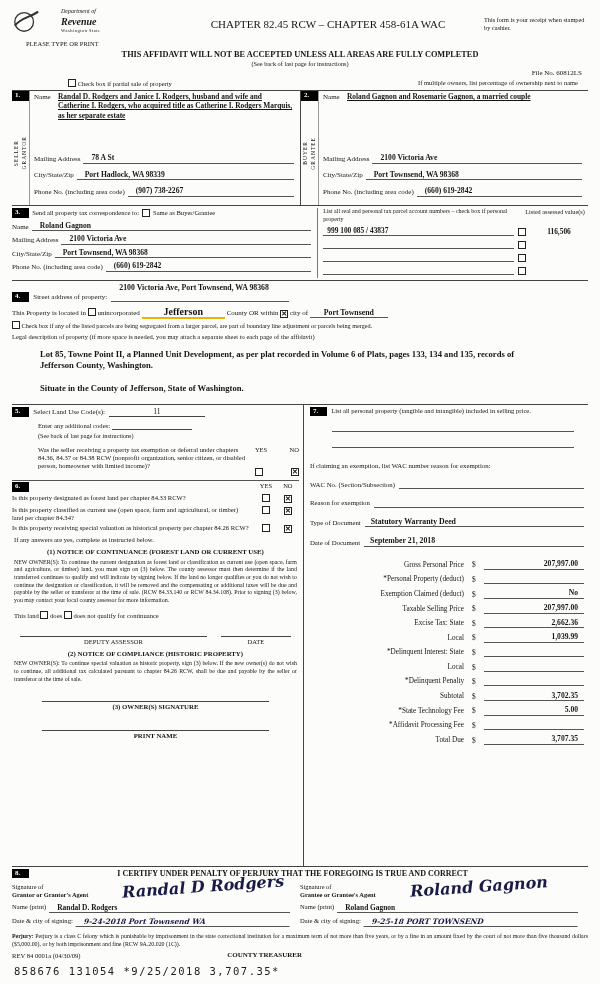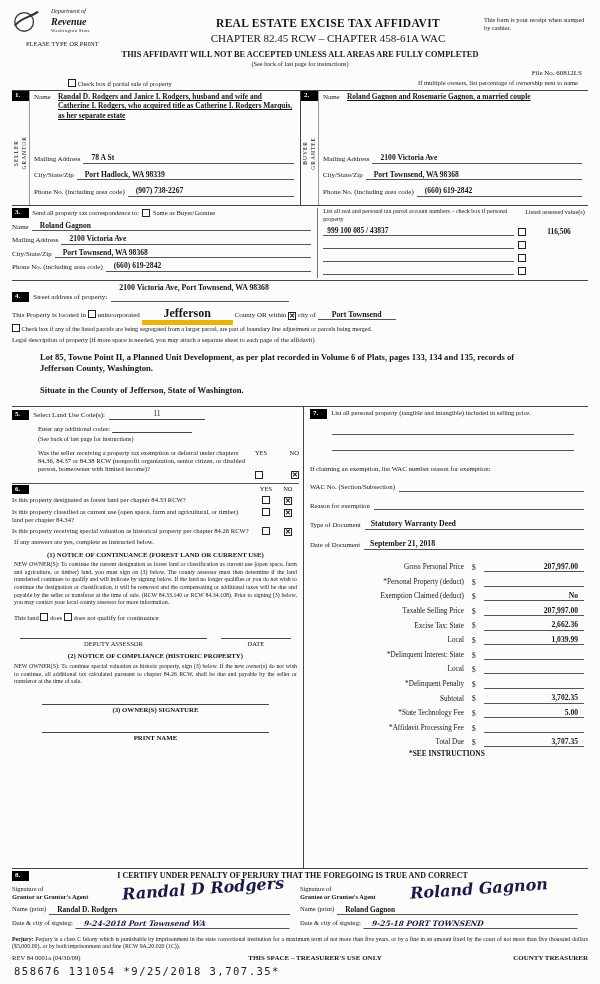--- a/index.html
+++ b/index.html
@@ -4,21 +4,21 @@
 <style>
   *{box-sizing:border-box;margin:0;padding:0}
   html,body{background:#ffffff}
   .page{width:600px;height:984px;margin:0 auto;background:#fcfcfa;color:#151515;
         font-family:"Liberation Serif",serif;font-size:7px;line-height:1.25;
         position:relative;overflow:hidden;padding:8px 12px 0 12px}
   .bold{font-weight:bold}
   
   .hdr{display:flex;align-items:flex-start}
   .hdr-left{width:160px}
-  .logo-row{display:flex;align-items:center;gap:11px}
+  .logo-row{display:flex;align-items:center;gap:21px}
   .logo-txt .lt1{font-size:6px;font-style:italic}
   .logo-txt .lt2{font-size:10px;font-weight:bold;font-style:italic}
   .logo-txt .lt3{font-size:4.5px;letter-spacing:.5px}
   .please{font-size:6.5px;margin:6px 0 0 14px}
   .hdr-mid{flex:1;text-align:center;padding-top:8px}
   .title{font-size:11.5px;font-weight:bold;letter-spacing:.3px}
   .chapter{font-size:11px;margin-top:2px}
   .hdr-right{width:104px;font-size:6.3px;padding-top:8px}
   .warning{text-align:center;font-weight:bold;font-size:8.3px;margin-top:2px}
   .seeback{text-align:center;font-size:6.3px}
@@ -54,21 +54,21 @@
   .parhdr .ph2{width:66px;text-align:center;font-size:6.2px}
   .parrow{display:flex;align-items:flex-end;margin:3px 0;height:10px}
   .pnum{flex:1;border-bottom:1px solid #555;font-weight:bold;font-size:7.4px;text-align:left;padding-left:4px}
   .pchk{margin:0 4px}
   .pval{width:58px;text-align:center;font-weight:bold;font-size:7.4px}
   
   .sec4{border-bottom:1px solid #444;padding:2px 0 4px 0}
   .s4row1{display:flex;align-items:flex-end;gap:4px}
   .street{font-weight:bold;font-size:7.8px;border-bottom:1px solid #555;padding:0 20px 8px 8px}
   .locrow{margin-top:4px;font-size:7px}
-  .cnty{font-weight:bold;font-size:12px;border-bottom:5px solid #eab308;padding:0 22px}
+  .cnty{font-weight:bold;font-size:10px;border-bottom:2px solid #eab308;padding:0 22px}
   .cityv{font-weight:bold;font-size:7.8px;border-bottom:1px solid #555;padding:0 14px}
   .segrow{font-size:6.2px;margin-top:3px}
   .legallbl{font-size:6.5px;margin-top:3px}
   .legaltext{font-weight:bold;font-size:8.6px;margin:8px 0 0 28px;width:480px}
   .situate{font-weight:bold;font-size:8.6px;margin:12px 0 6px 28px}
   
   .mid{display:flex;border-bottom:1px solid #444;height:462px}
   .mid-left{width:50.5%;padding:2px 4px 0 0}
   .mid-right{width:49.5%;border-left:1px solid #444;padding:2px 4px 0 6px;display:flex;flex-direction:column}
   .s5head{display:flex;align-items:flex-end;gap:4px}
@@ -146,21 +146,20 @@
         </svg>
         <div class="logo-txt">
           <div class="lt1">Department of</div>
           <div class="lt2">Revenue</div>
           <div class="lt3">Washington State</div>
         </div>
       </div>
       <div class="please">PLEASE TYPE OR PRINT</div>
     </div>
     <div class="hdr-mid">
-      <div class="title">REAL ESTATE EXCISE TAX AFFIDAVIT</div>
       <div class="chapter">CHAPTER 82.45 RCW – CHAPTER 458-61A WAC</div>
     </div>
     <div class="hdr-right">This form is your receipt when stamped by cashier.</div>
   </div>
   <div class="warning">THIS AFFIDAVIT WILL NOT BE ACCEPTED UNLESS ALL AREAS ARE FULLY COMPLETED</div>
   <div class="seeback">(See back of last page for instructions)</div>
   <div class="fileno">File No. 60812LS</div>
 
   <div class="partialrow">
     <span>
@@ -459,21 +458,20 @@
             <span class="mlabel">*Affidavit Processing Fee</span>
             <span class="mdollar">$</span>
             <span class="mval"></span>
           </div>
         <div class="mrow">
             <span class="mlabel">Total Due</span>
             <span class="mdollar">$</span>
             <span class="mval">3,707.35</span>
           </div>
       </div>
-      <div class="seeinstr">*SEE INSTRUCTIONS</div>
     </div>
   </div>
 
   <div class="sec8">
     <div class="cert-head">
       <span class="secnum">8.</span>
       <span class="cert-statement">I CERTIFY UNDER PENALTY OF PERJURY THAT THE FOREGOING IS TRUE AND CORRECT</span>
     </div>
     <div class="sigrow">
       <div class="sigblock">
@@ -506,19 +504,18 @@
             <span class="fval hand">9-25-18   PORT TOWNSEND</span>
           </div>
       </div>
     </div>
     <div class="perjury">
       <span class="bold">Perjury:</span>
       <span>Perjury is a class C felony which is punishable by imprisonment in the state correctional institution for a maximum term of not more than five years, or by a fine in an amount fixed by the court of not more than five thousand dollars ($5,000.00), or by both imprisonment and fine (RCW 9A.20.020 (1C)).</span>
     </div>
     <div class="footrow">
       <span class="rev">REV 84 0001a (04/30/09)</span>
-      <span class="mid-t">THIS SPACE – TREASURER'S USE ONLY</span>
       <span class="ct">COUNTY TREASURER</span>
     </div>
   </div>
 
   <div class="stamp">858676 131054 *9/25/2018 3,707.35*</div>
 </div>
 
 </body></html>

